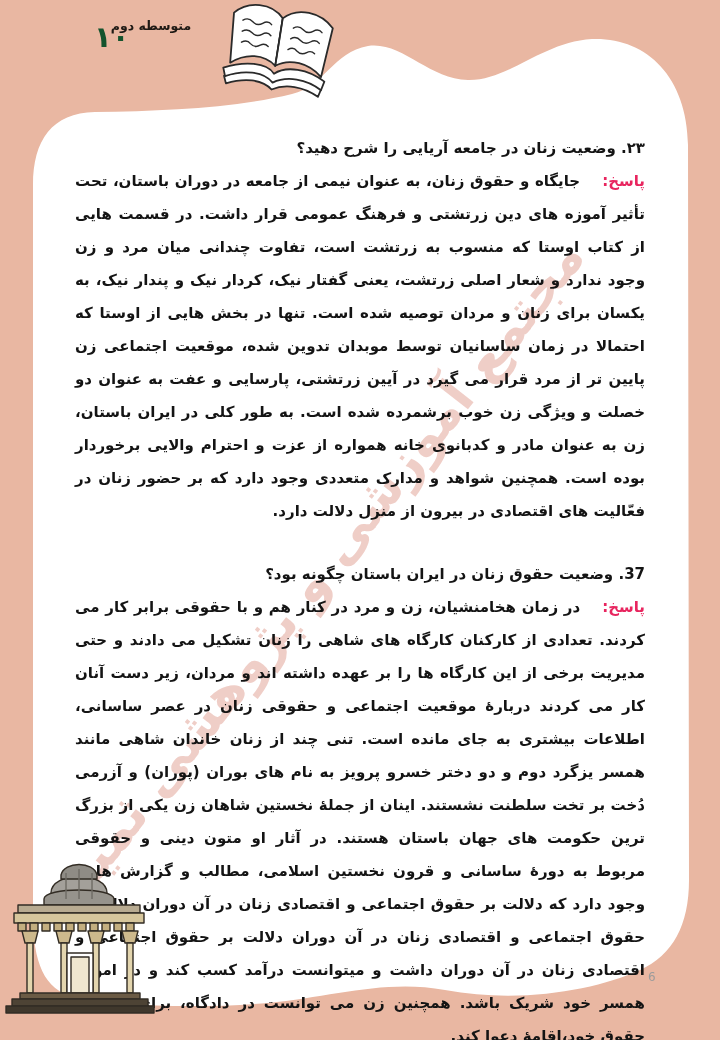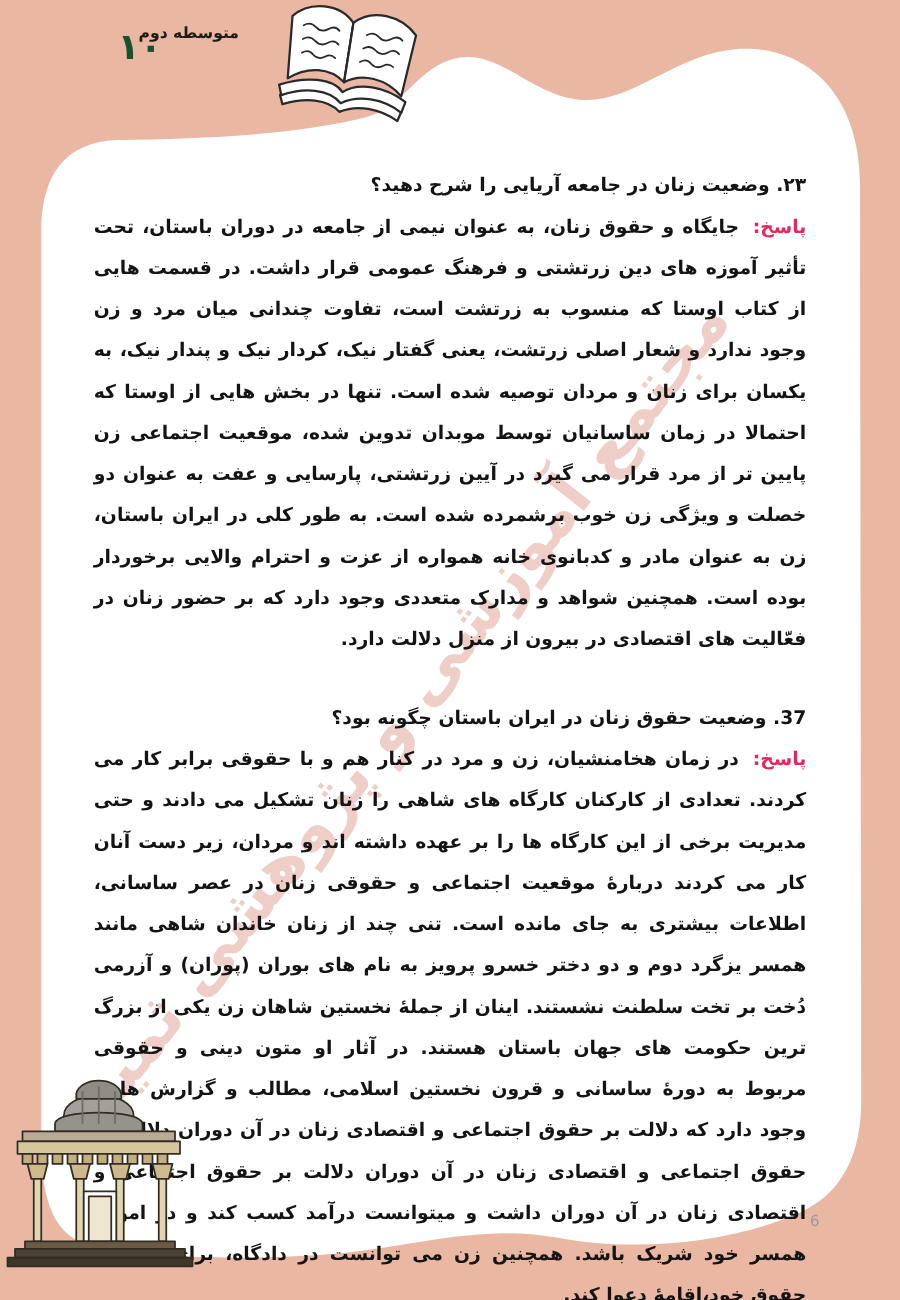--- a/index.html
+++ b/index.html
@@ -18,21 +18,21 @@
   }
   .content{
     position:absolute;left:75px;right:75px;top:132px;z-index:2;
     direction:rtl;color:#141414;
     font-size:15px;font-weight:bold;line-height:33px;
     text-align:justify;text-align-last:right;
   }
   .content p{margin:0;}
   .question{text-align:right;}
   .q-second{margin-top:30px !important;}
-  .answer-label{margin-left:11px;}
+  .answer-label{margin-left:22px;}
   .logo{position:absolute;left:30px;top:24px;width:190px;z-index:3;direction:rtl;text-align:center;color:#1f1a15;}
   .logo-title{font-size:36px;font-weight:bold;line-height:50px;display:block;}
   .logo-number{position:absolute;top:-4px;left:64px;font-size:29px;font-weight:bold;}
   .logo-subtitle{display:block;font-size:12.5px;font-weight:bold;margin-top:-6px;padding-left:52px;}
   .book-illustration{position:absolute;left:213px;top:0px;z-index:3;}
   .monument-illustration{position:absolute;left:4px;top:853px;z-index:3;}
   .page-number{position:absolute;left:648px;top:970px;z-index:3;font-size:12px;color:#9b9b9b;}
 </style>
 </head>
 <body>

